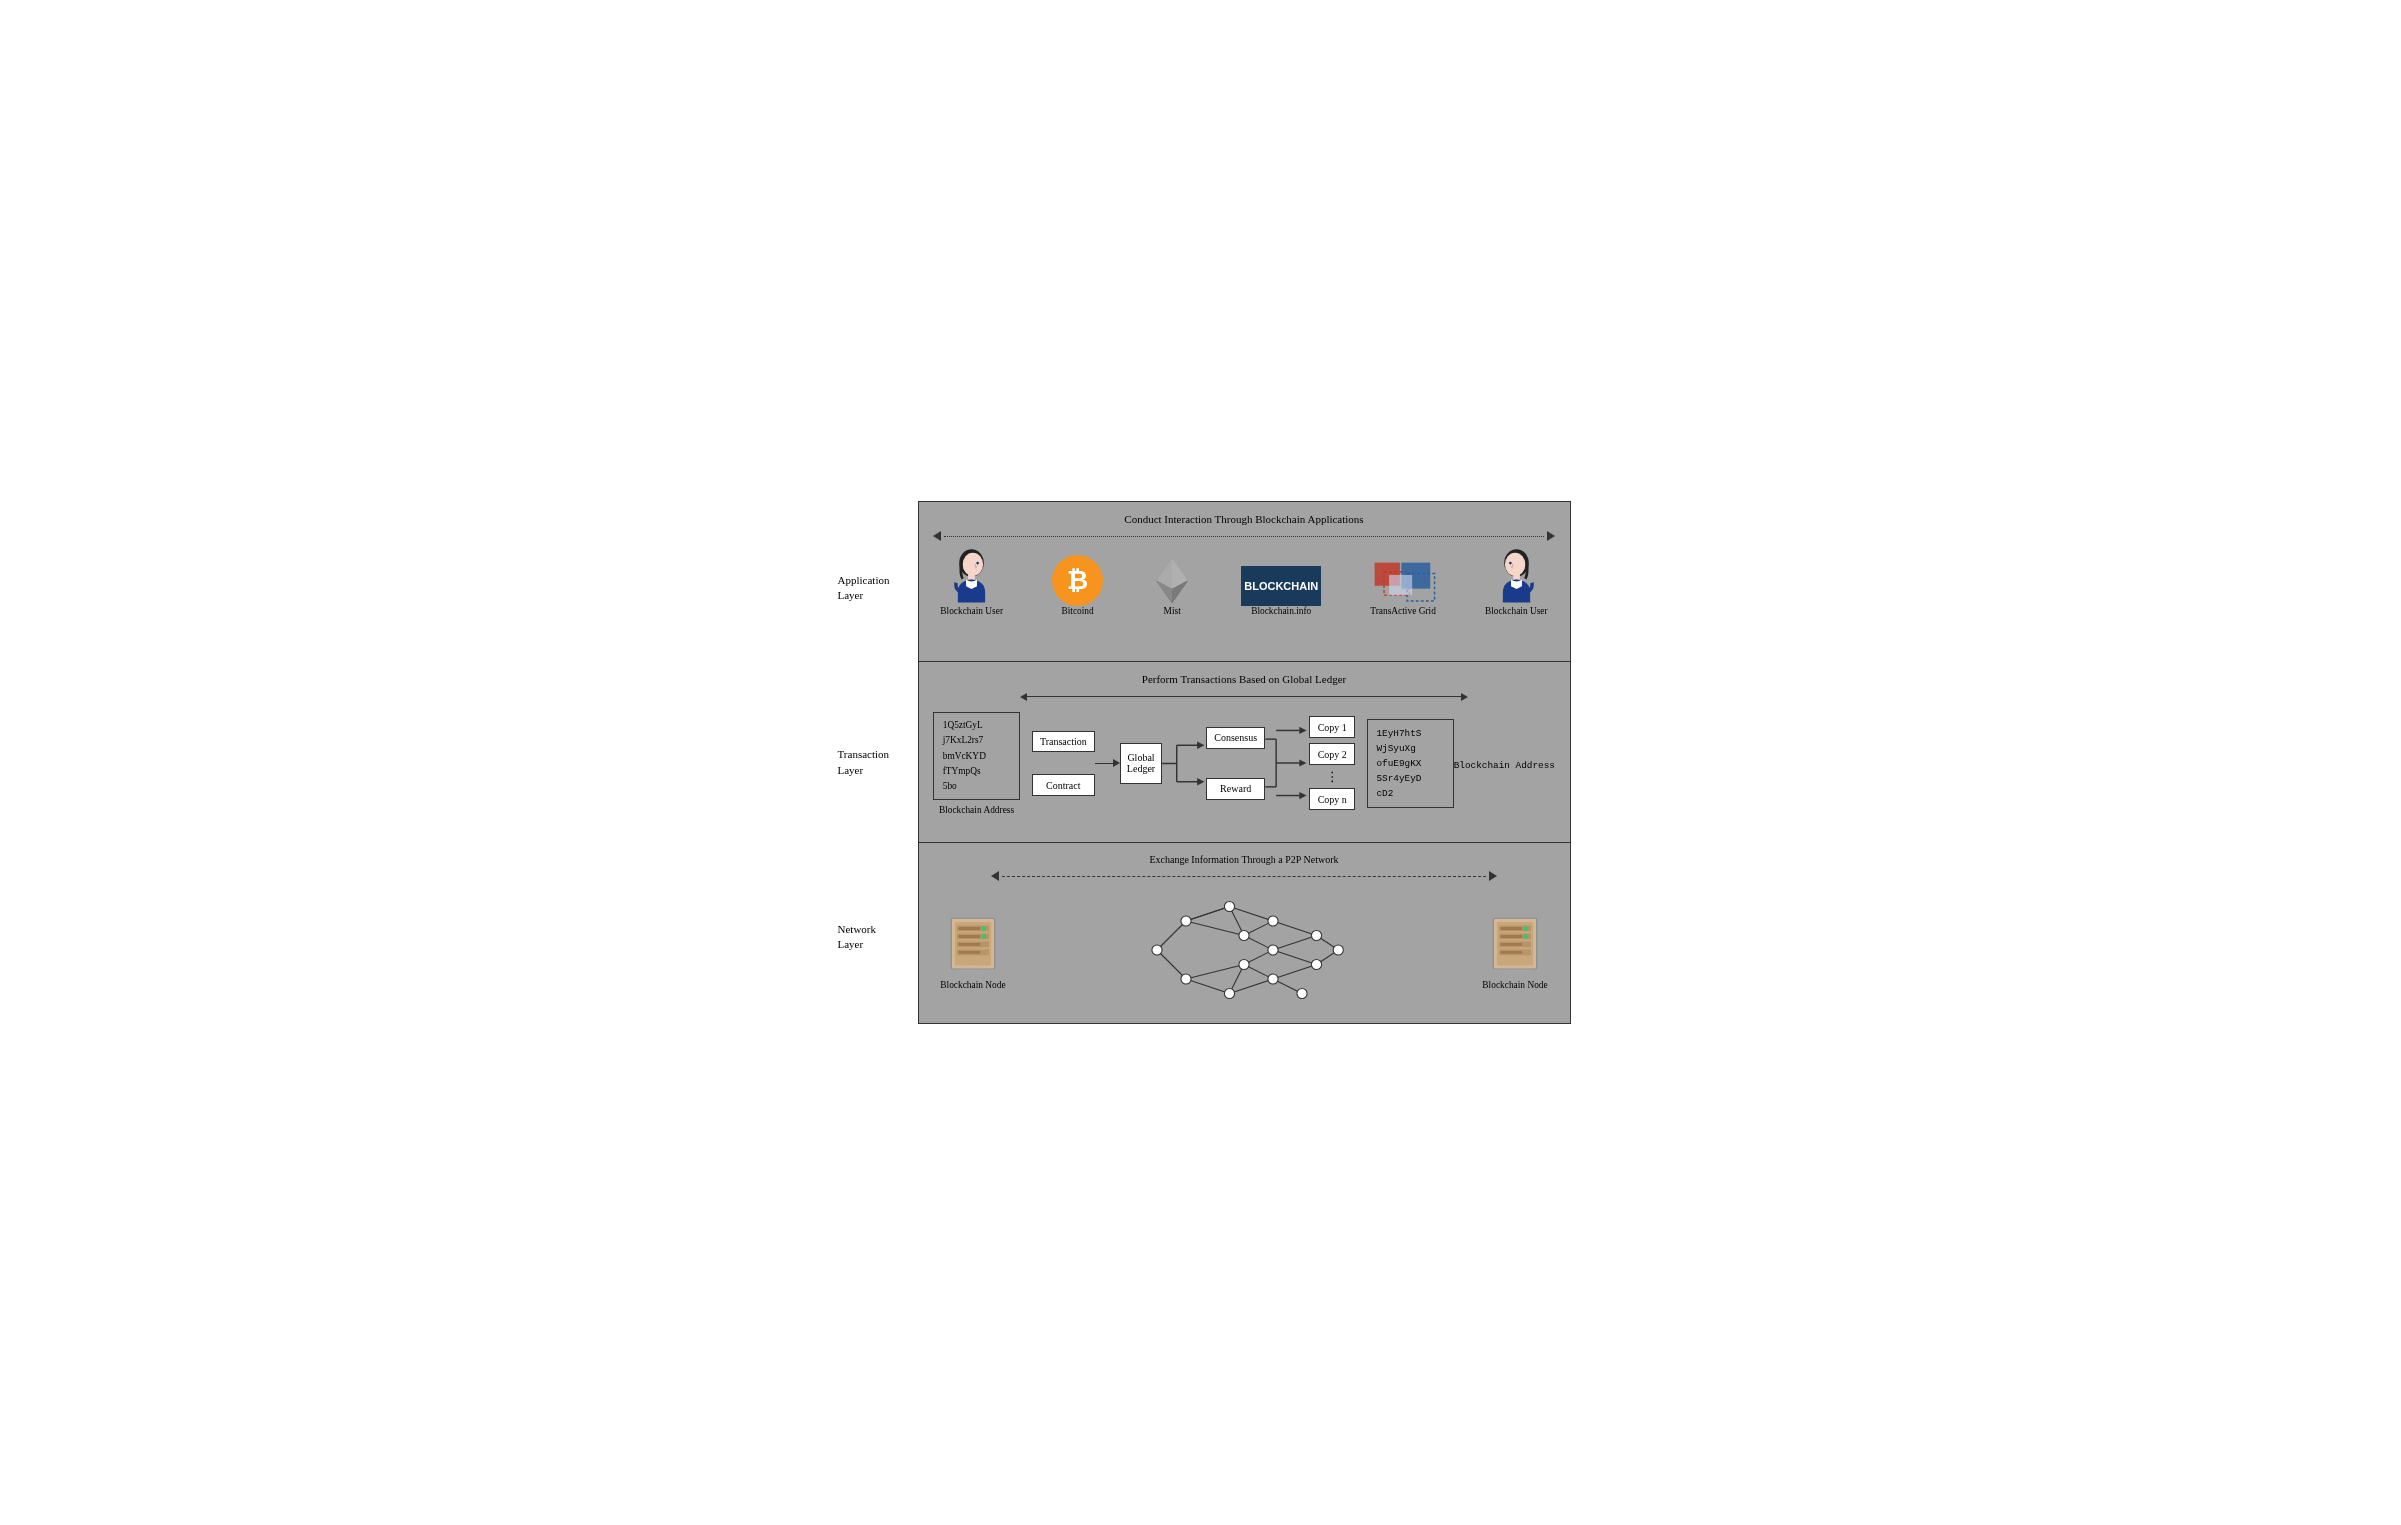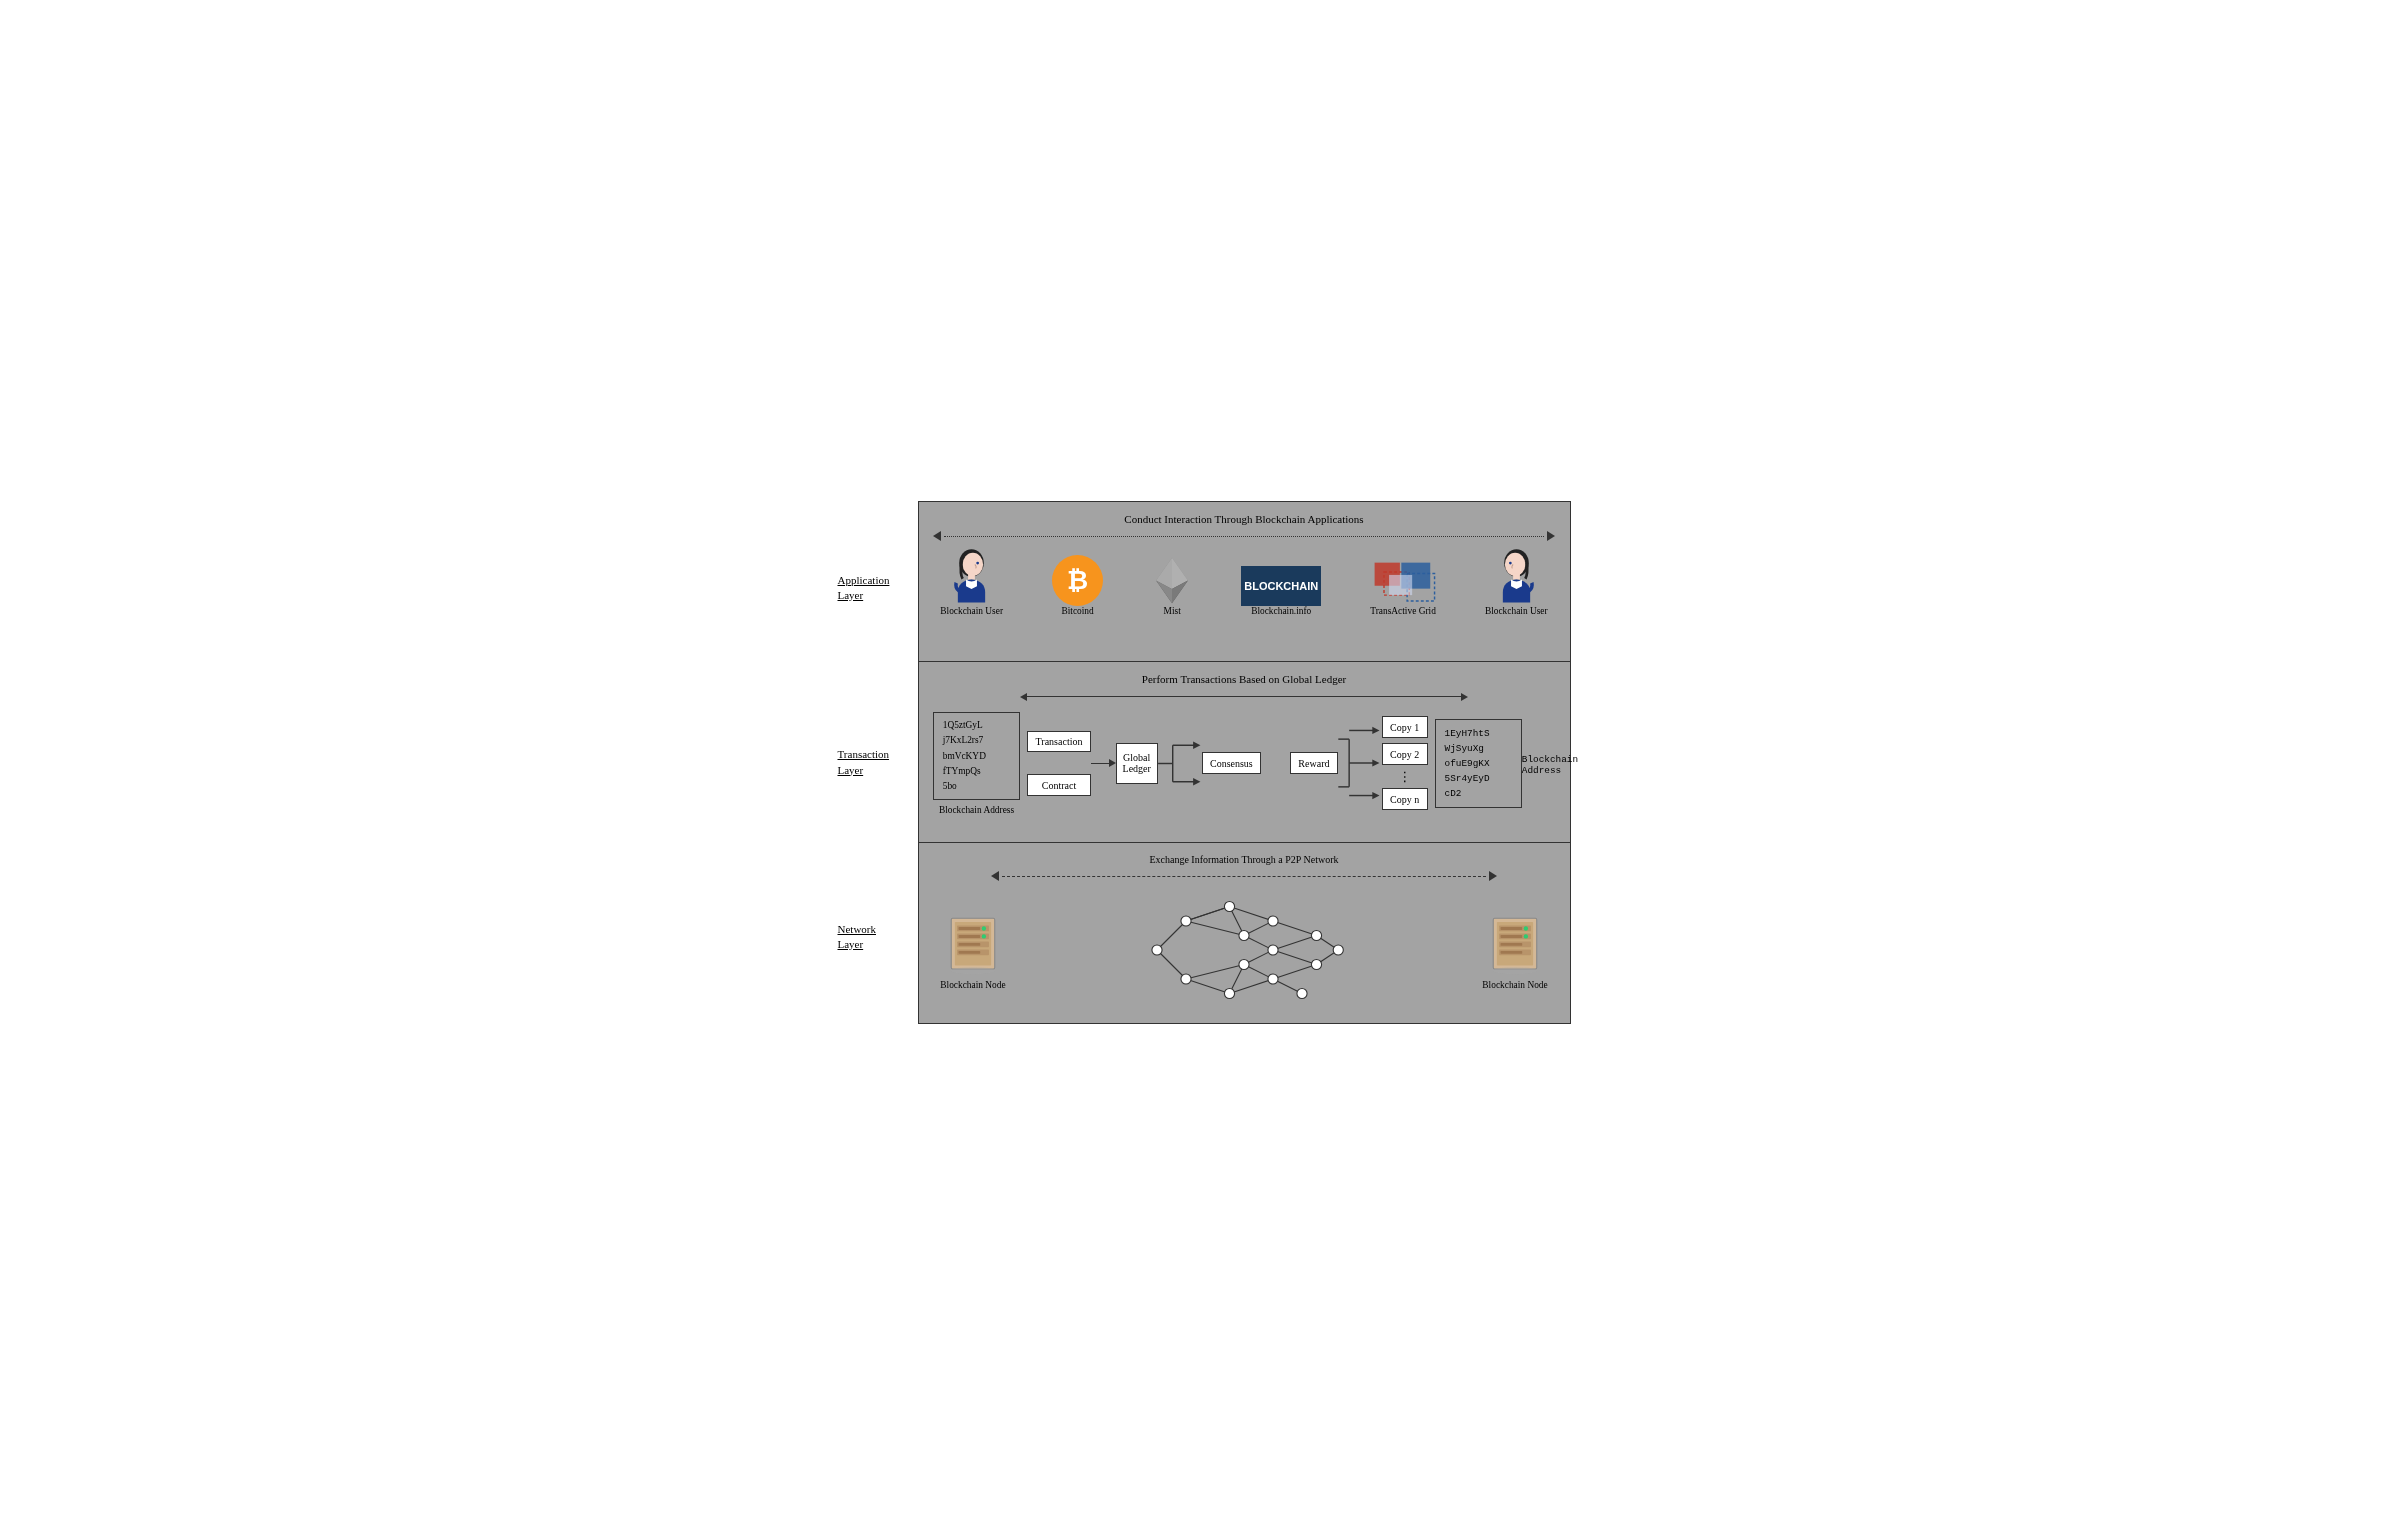--- a/index.html
+++ b/index.html
@@ -329,21 +329,21 @@
                 <line x1="20" y1="25" x2="20" y2="75" stroke="#333" stroke-width="2"></line>
 
                 <line x1="20" y1="25" x2="50" y2="25" stroke="#333" stroke-width="2"></line>
                 <polygon points="48,20 58,25 48,30" fill="#333"></polygon>
 
                 <line x1="20" y1="75" x2="50" y2="75" stroke="#333" stroke-width="2"></line>
                 <polygon points="48,70 58,75 48,80" fill="#333"></polygon>
               </svg>
             </div>
 
-            <div style="display:flex; gap:29px;">
+            <div style="display:flex; flex-direction:column; gap:29px;">
               <div class="flow-box">Consensus</div>
               <div class="flow-box">Reward</div>
             </div>
 
             <div style="position:relative; display:flex; flex-direction:column; justify-content:center; height:94px;">
               <svg width="44" height="94" viewBox="0 0 60 130">
 
                 <line x1="0" y1="32" x2="15" y2="32" stroke="#333" stroke-width="2"></line>
                 <line x1="15" y1="32" x2="15" y2="98" stroke="#333" stroke-width="2"></line>
 
@@ -475,21 +475,21 @@
             <circle cx="55" cy="35" r="3" fill="#2ecc71"></circle>
             <ellipse cx="40" cy="82" rx="30" ry="5" fill="#aaa" opacity="0.3"></ellipse>
           </svg>
           <span>Blockchain Node</span>
         </div>
       </div>
     </div>
 
   </div>
 
-  <div style="position:absolute; left:-80px; top:0; height:100%; display:flex; flex-direction:column;text-decoration:underline;">
+  <div style="position:absolute; left:-80px; top:0; height:100%; display:flex; flex-direction:column;">
 
     <div style="flex:1; display:flex; align-items:center; border-bottom:1.5px solid transparent;">
       <span style="font-size:11px; line-height:1.4;">Application<br>Layer</span>
     </div>
 
     <div style="flex:1; display:flex; align-items:center; border-bottom:1.5px solid transparent;">
       <span style="font-size:11px; line-height:1.4;">Transaction<br>Layer</span>
     </div>
 
     <div style="flex:1; display:flex; align-items:center;">

